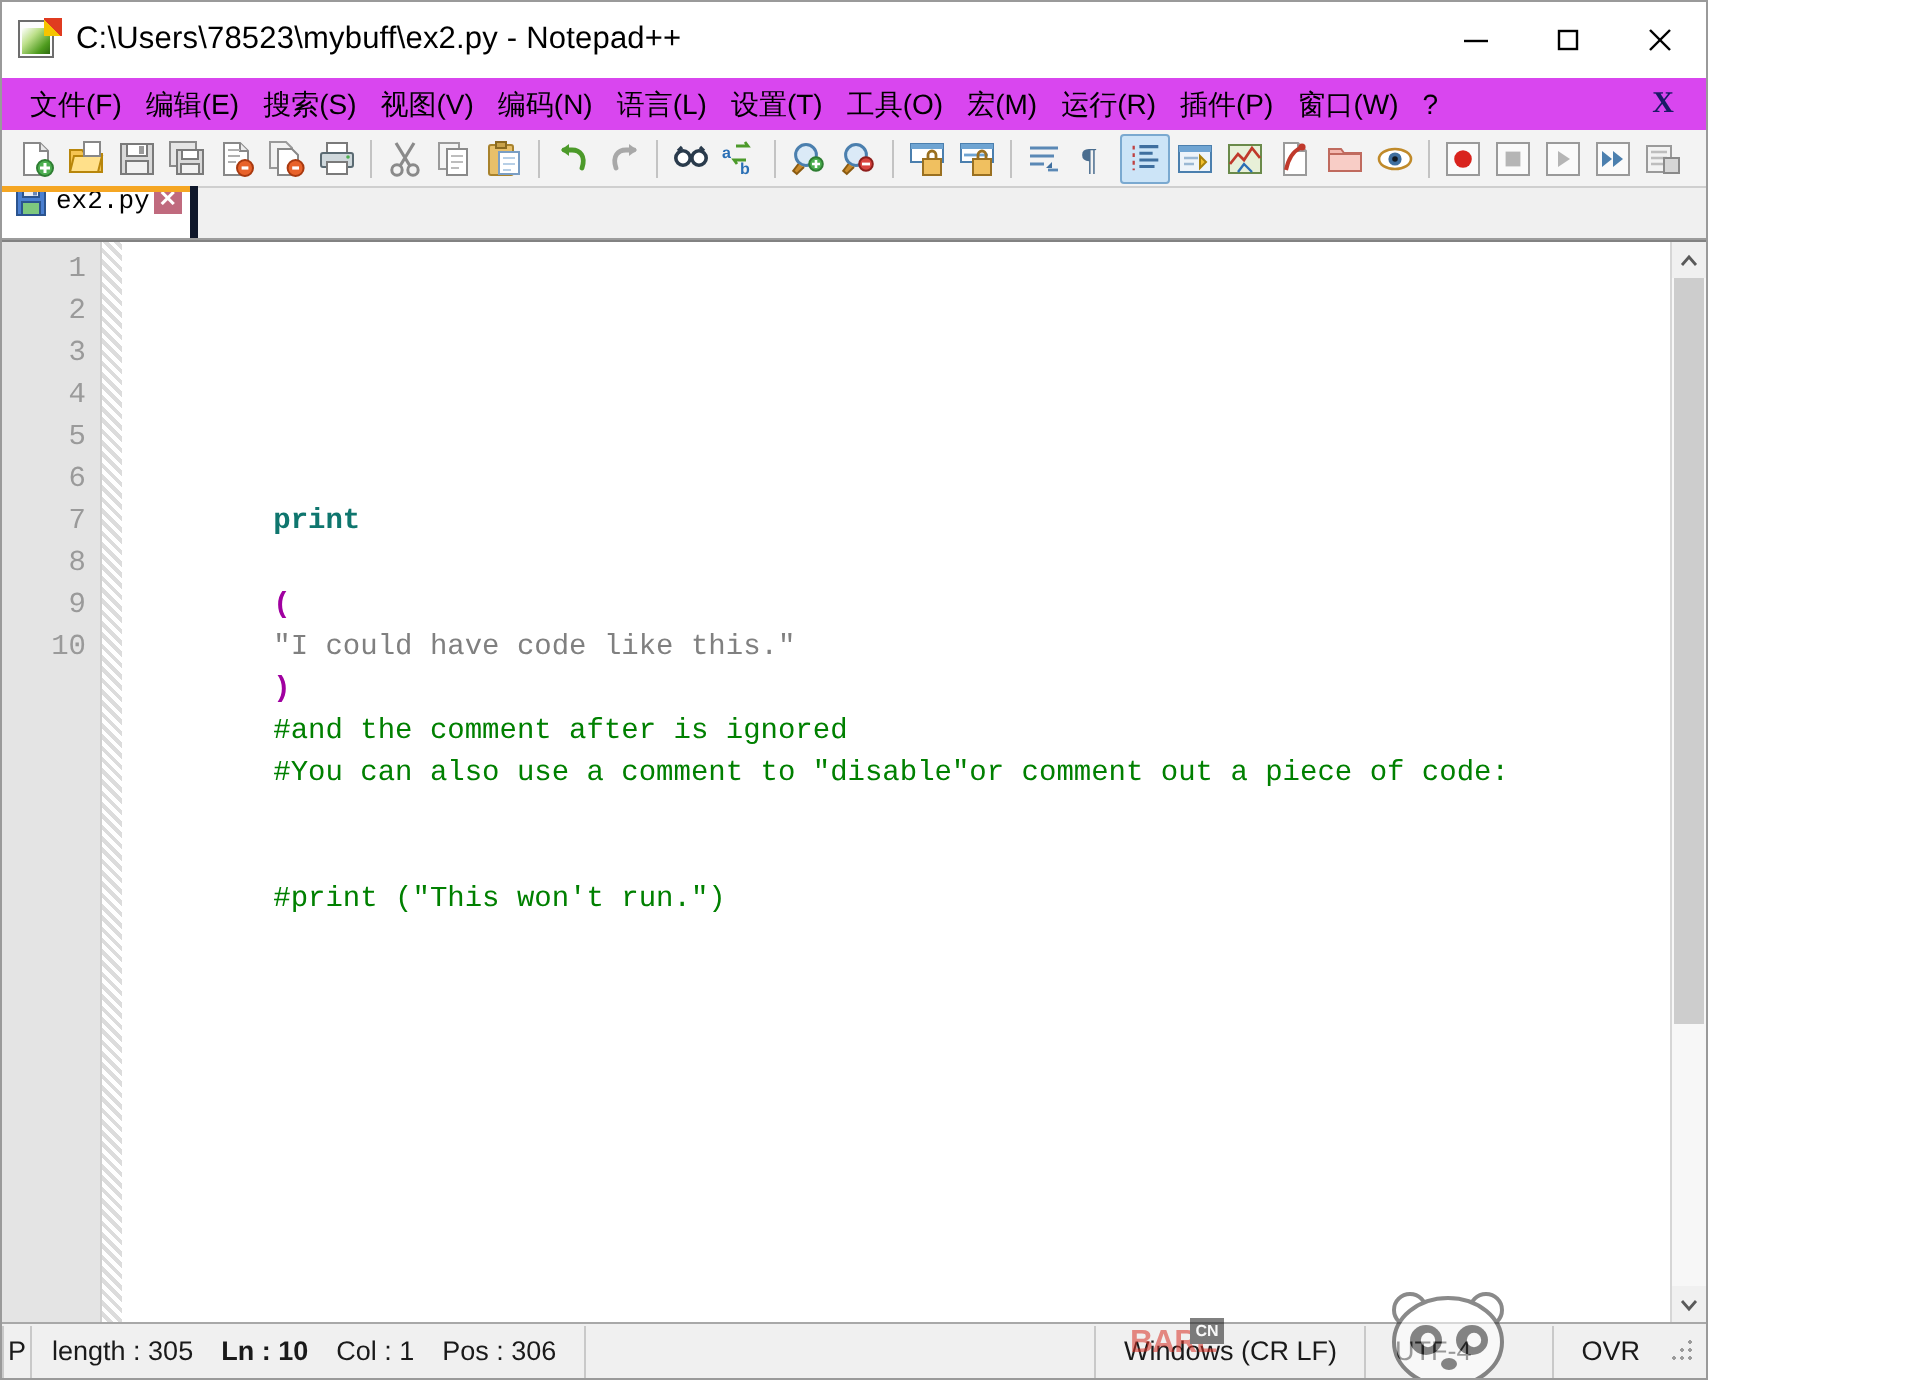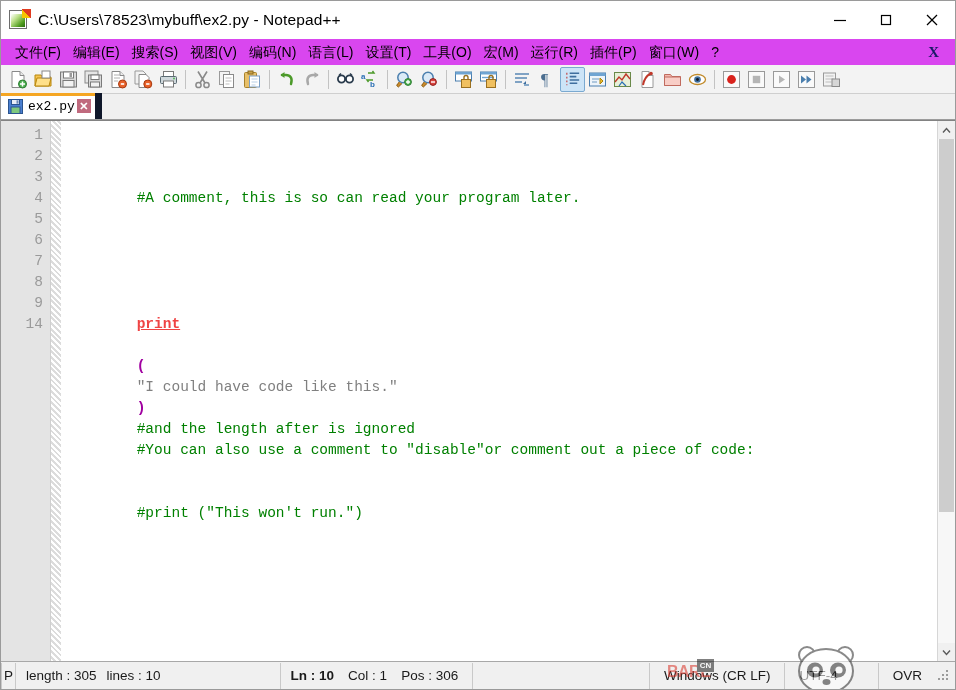--- a/index.html
+++ b/index.html
@@ -4,21 +4,21 @@
 <style>
   * { box-sizing: border-box; margin: 0; padding: 0; }
   html, body {
     width: 956px; height: 690px;
     background: #ffffff;
     font-family: "Liberation Sans", sans-serif;
     overflow: hidden;
   }
   #app {
     position: relative;
-    width: 956px; height: 690px;
+    width: 854px; height: 690px;
     background: #f0f0f0;
     display: flex; flex-direction: column;
     border: 1px solid #9a9a9a;
   }
 
   
   .titlebar {
     height: 38px; flex: 0 0 38px;
     background: #ffffff;
     display: flex; align-items: center;
@@ -99,22 +99,22 @@
   
   .tabbar {
     height: 26px; flex: 0 0 26px;
     background: #f0f0f0;
     display: flex; align-items: flex-end;
     border-bottom: 1px solid #9c9c9c;
   }
   .tab {
     height: 26px; min-width: 92px;
     background: #ffffff;
-    border-right: 7px solid #0f172a;
-    display: flex; align-items: center;
+    border-right: 4px solid #0f172a;
+    display: flex; 
     padding: 0 4px 0 7px;
     position: relative;
     font-family: "Liberation Mono", monospace;
     font-size: 13px; color: #000;
   }
   .tab .topbar {
     position: absolute; left: 0; right: 0; top: 0; height: 3px;
     background: #f5a623;
   }
   .tab-save-icon { width: 15px; height: 15px; margin-right: 5px; flex:0 0 15px; }
@@ -154,21 +154,21 @@
   }
   .code {
     flex: 1 1 auto; position: relative;
     padding-top: 4px; padding-left: 6px;
     font-family: "Liberation Mono", monospace;
     font-size: 14.5px; line-height: 21px;
     white-space: pre; overflow: hidden;
   }
   .code-line { height: 21px; position: relative; }
   .tk-com  { color: #008000; }
-  .tk-kw   { color: #ef4444; font-weight: 700; text-decoration: underline; }
+  .tk-kw   { color: #0f766e; font-weight: 700; }
   .tk-punc { color: #a000a0; font-weight: 700; }
   .tk-str  { color: #808080; }
   .tk-plain{ color: #000000; }
 
   
   .vscroll {
     width: 18px; flex: 0 0 18px;
     background: #f0f0f0;
     border-left: 1px solid #d6d6d6;
     display: flex; flex-direction: column;
@@ -563,37 +563,34 @@
     <div class="gutter">
       <div class="ln">1</div>
       <div class="ln">2</div>
       <div class="ln">3</div>
       <div class="ln">4</div>
       <div class="ln">5</div>
       <div class="ln">6</div>
       <div class="ln">7</div>
       <div class="ln">8</div>
       <div class="ln">9</div>
-      <div class="ln">14</div>
+      <div class="ln">10</div>
     </div>
 
     <div class="foldmargin"></div>
 
     <div class="code">
-      <div class="code-line">
-        <span class="tk-com">#A comment, this is so can read your program later.</span>
-      </div>
       <div class="code-line">&nbsp;</div>
       <div class="code-line">
         <span class="tk-kw">print</span>
         <span class="tk-plain"> </span>
         <span class="tk-punc">(</span>
         <span class="tk-str">"I could have code like this."</span>
         <span class="tk-punc">)</span>
-        <span class="tk-com">#and the length after is ignored</span>
+        <span class="tk-com">#and the comment after is ignored</span>
       </div>
       <div class="code-line">&nbsp;</div>
       <div class="code-line">
         <span class="tk-com">#You can also use a comment to "disable"or comment out a piece of code:</span>
       </div>
       <div class="code-line">
         <span class="tk-com">#print ("This won't run.")</span>
       </div>
       <div class="code-line">&nbsp;</div>
       
@@ -613,21 +610,20 @@
         <svg width="9" height="7" viewBox="0 0 9 7">
             <path d="M1 1.5L4.5 5.5L8 1.5" fill="none" stroke="#5a5a5a" stroke-width="1.4"></path>
           </svg>
       </div>
     </div>
   </div>
 
   <div class="statusbar">
     <div class="sb-cell first" style="padding:0 2px;">P</div>
     <div class="sb-cell nosep" style="padding-right:4px;">length : 305</div>
-    <div class="sb-cell" style="padding-left:6px;min-width:180px;">lines : 10</div>
     <div class="sb-cell nosep" style="padding-right:4px;font-weight:bold;">Ln : 10</div>
     <div class="sb-cell nosep" style="padding-right:4px;">Col : 1</div>
     <div class="sb-cell" style="padding-right:14px;">Pos : 306</div>
     <div class="sb-grow"></div>
     <div class="sb-cell" style="padding:0 14px;">Windows (CR LF)</div>
     <div class="sb-cell" style="padding:0 40px 0 14px;">UTF-4</div>
     <div class="sb-cell nosep" style="padding:4px 14px;text-align:center;">OVR</div>
     <div class="sb-grip"></div>
 
     <div class="watermark">

